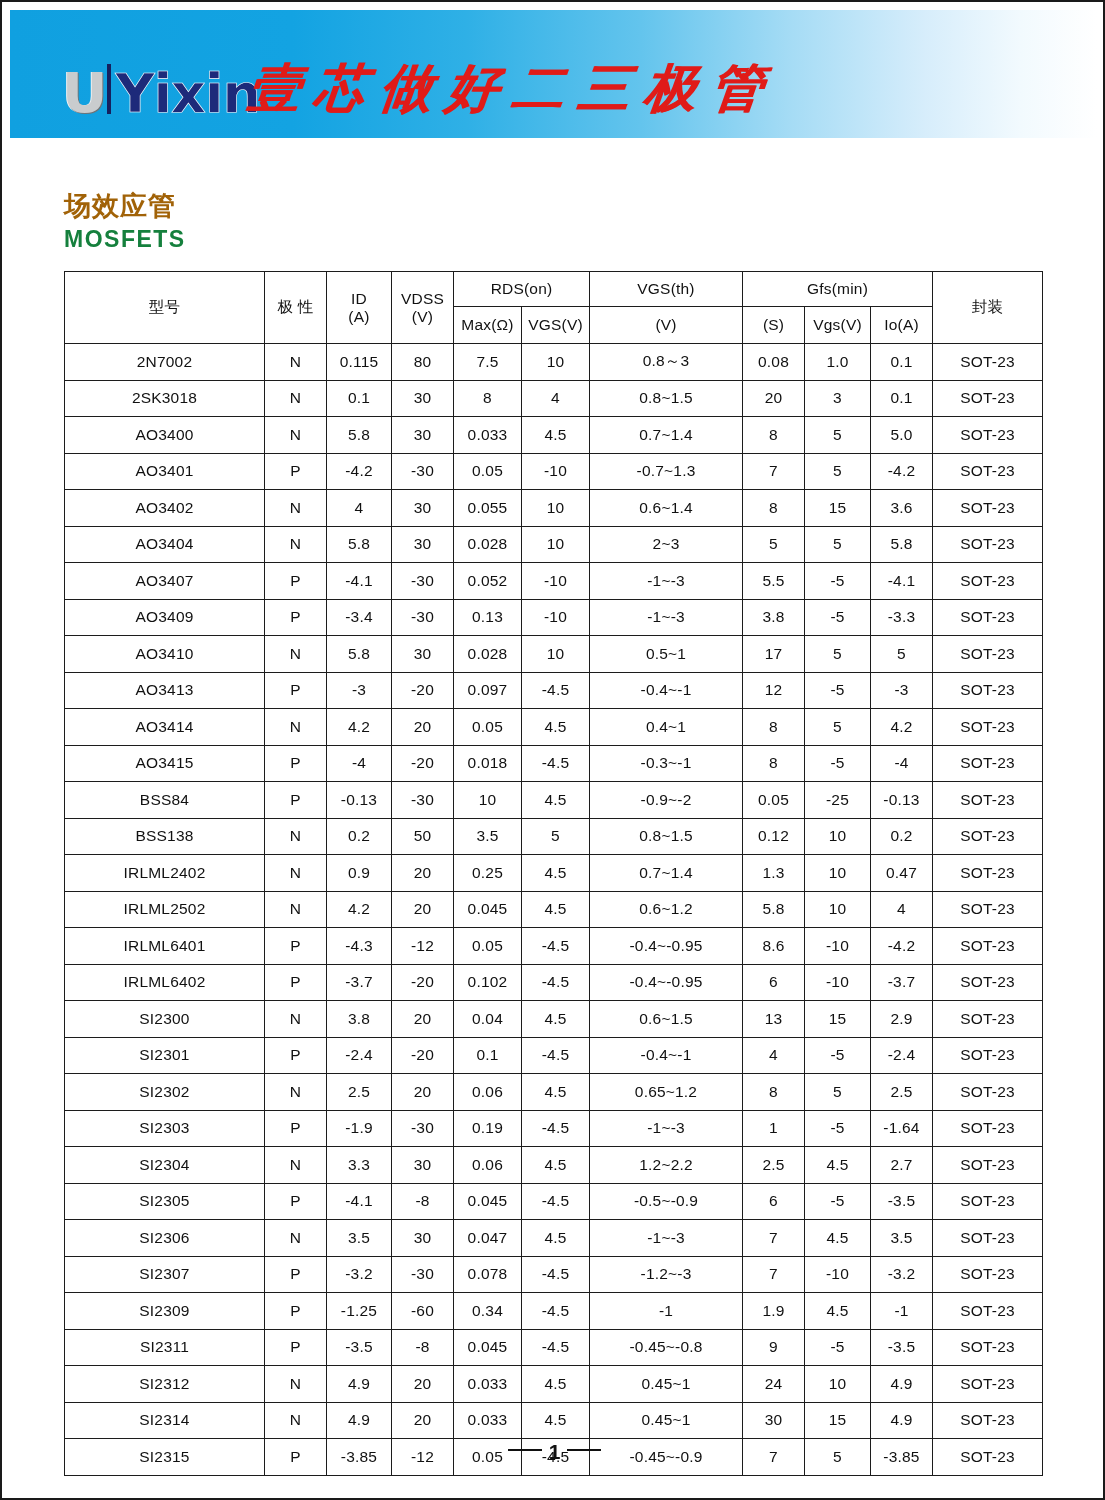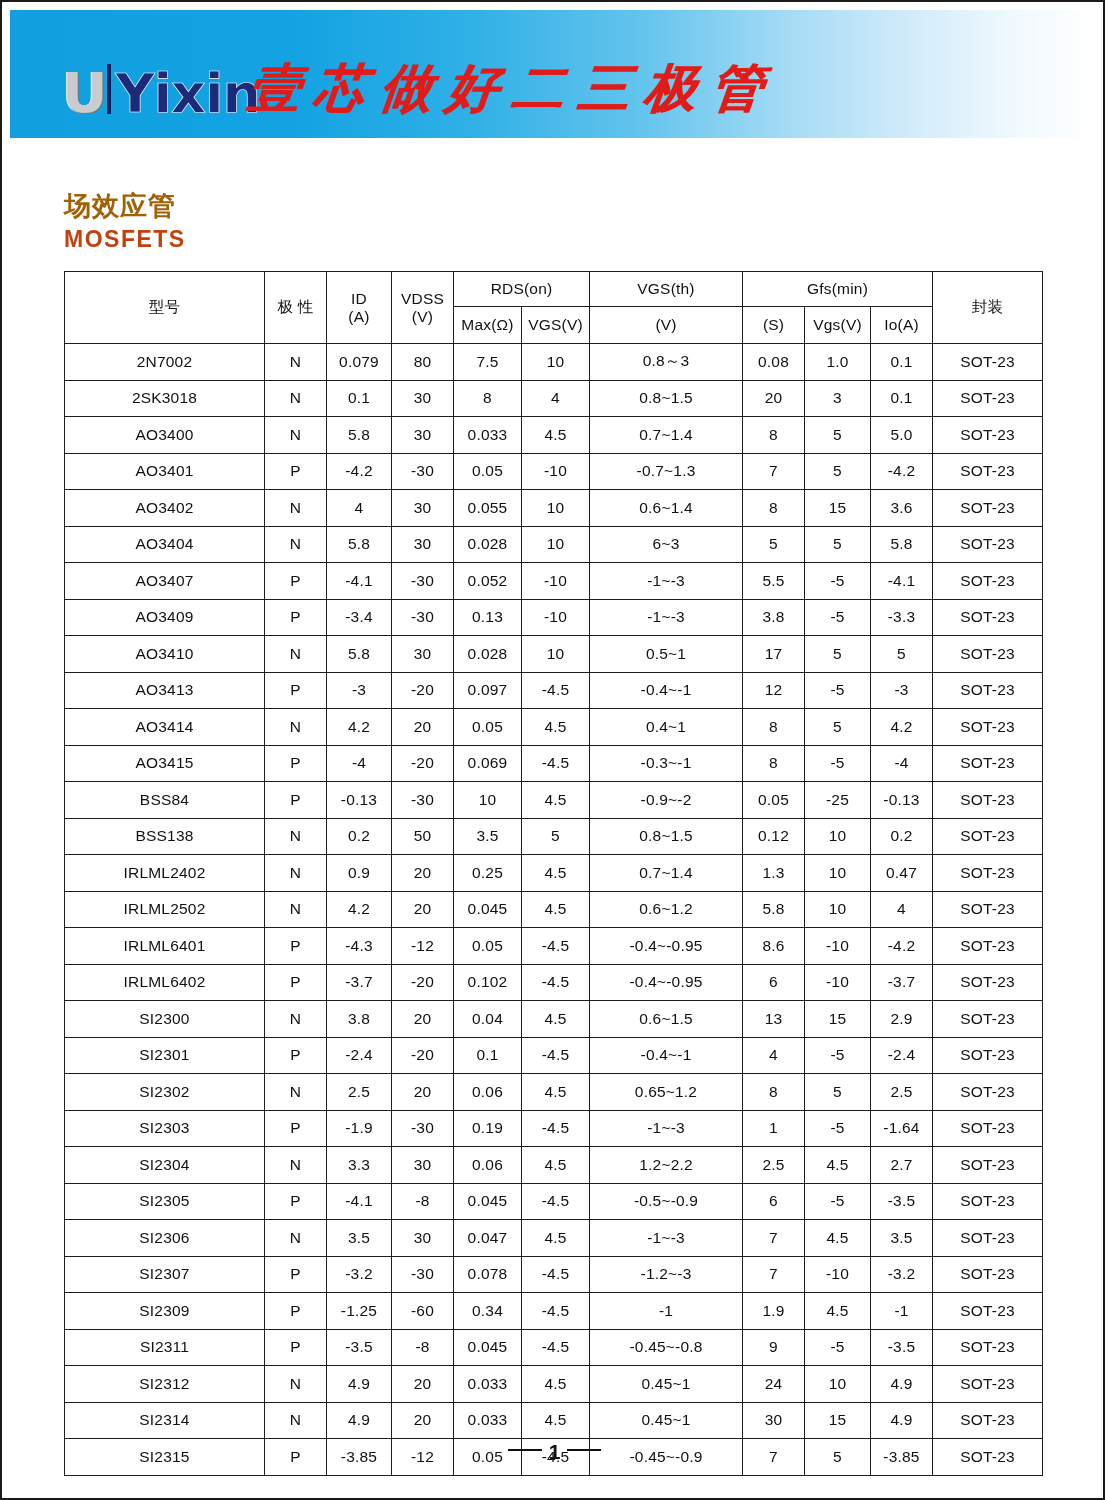--- a/index.html
+++ b/index.html
@@ -106,21 +106,21 @@
     font-weight: bold;
     color: #a16207;
     letter-spacing: 1px;
   }
   #section-title-en {
     position: absolute;
     left: 62px;
     top: 224px;
     font-size: 23px;
     font-weight: bold;
-    color: #c2410c;
+    color: #15803d;
     letter-spacing: 1.5px;
   }
 
   
   #table-wrap {
     position: absolute;
     left: 62px;
     top: 269px;
     width: 978px;
   }
@@ -246,21 +246,21 @@
           <th>(V)</th>
           <th>(S)</th>
           <th>Vgs(V)</th>
           <th>Io(A)</th>
         </tr>
       </thead>
       <tbody id="table-body">
           <tr>
             <td>2N7002</td>
             <td>N</td>
-            <td>0.079</td>
+            <td>0.115</td>
             <td>80</td>
             <td>7.5</td>
             <td>10</td>
             <td>0.8～3</td>
             <td>0.08</td>
             <td>1.0</td>
             <td>0.1</td>
             <td>SOT-23</td>
           </tr>
           <tr>
@@ -315,21 +315,21 @@
             <td>3.6</td>
             <td>SOT-23</td>
           </tr>
           <tr>
             <td>AO3404</td>
             <td>N</td>
             <td>5.8</td>
             <td>30</td>
             <td>0.028</td>
             <td>10</td>
-            <td>6~3</td>
+            <td>2~3</td>
             <td>5</td>
             <td>5</td>
             <td>5.8</td>
             <td>SOT-23</td>
           </tr>
           <tr>
             <td>AO3407</td>
             <td>P</td>
             <td>-4.1</td>
             <td>-30</td>
@@ -391,21 +391,21 @@
             <td>8</td>
             <td>5</td>
             <td>4.2</td>
             <td>SOT-23</td>
           </tr>
           <tr>
             <td>AO3415</td>
             <td>P</td>
             <td>-4</td>
             <td>-20</td>
-            <td>0.069</td>
+            <td>0.018</td>
             <td>-4.5</td>
             <td>-0.3~-1</td>
             <td>8</td>
             <td>-5</td>
             <td>-4</td>
             <td>SOT-23</td>
           </tr>
           <tr>
             <td>BSS84</td>
             <td>P</td>

